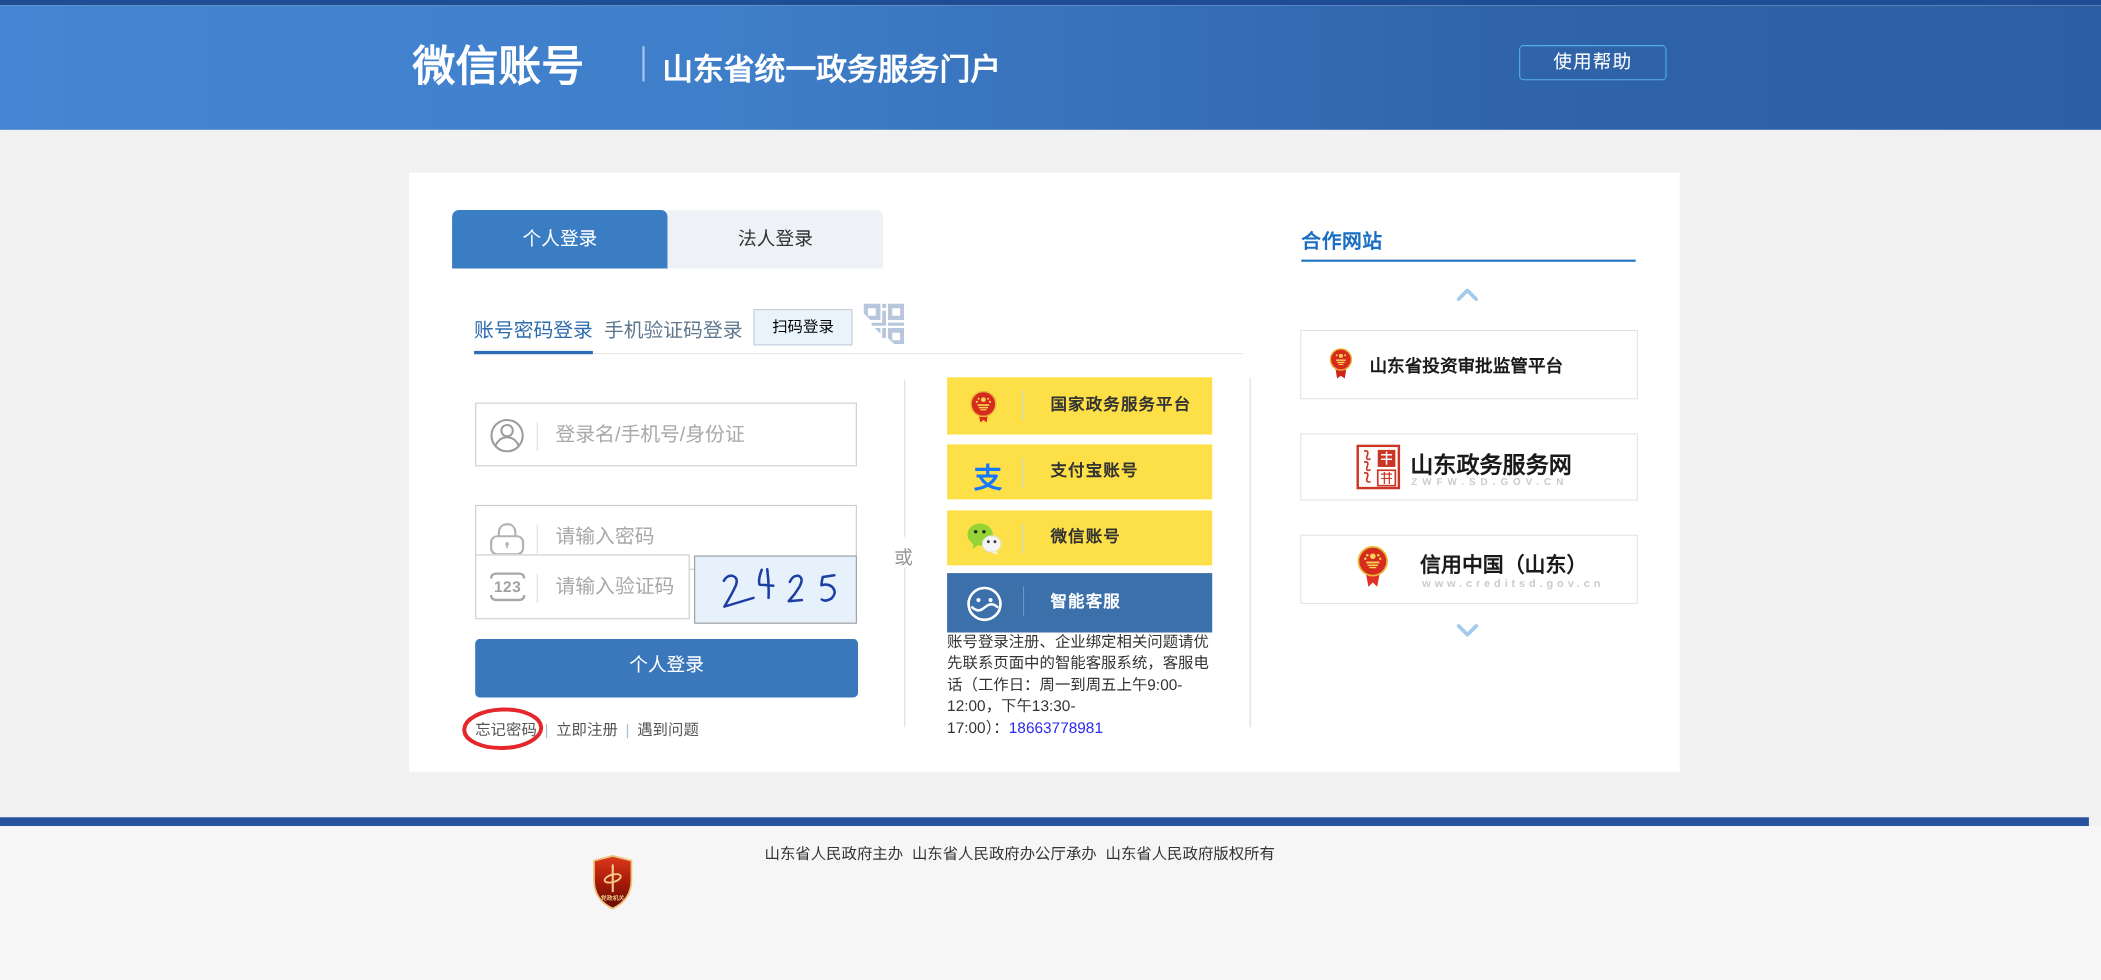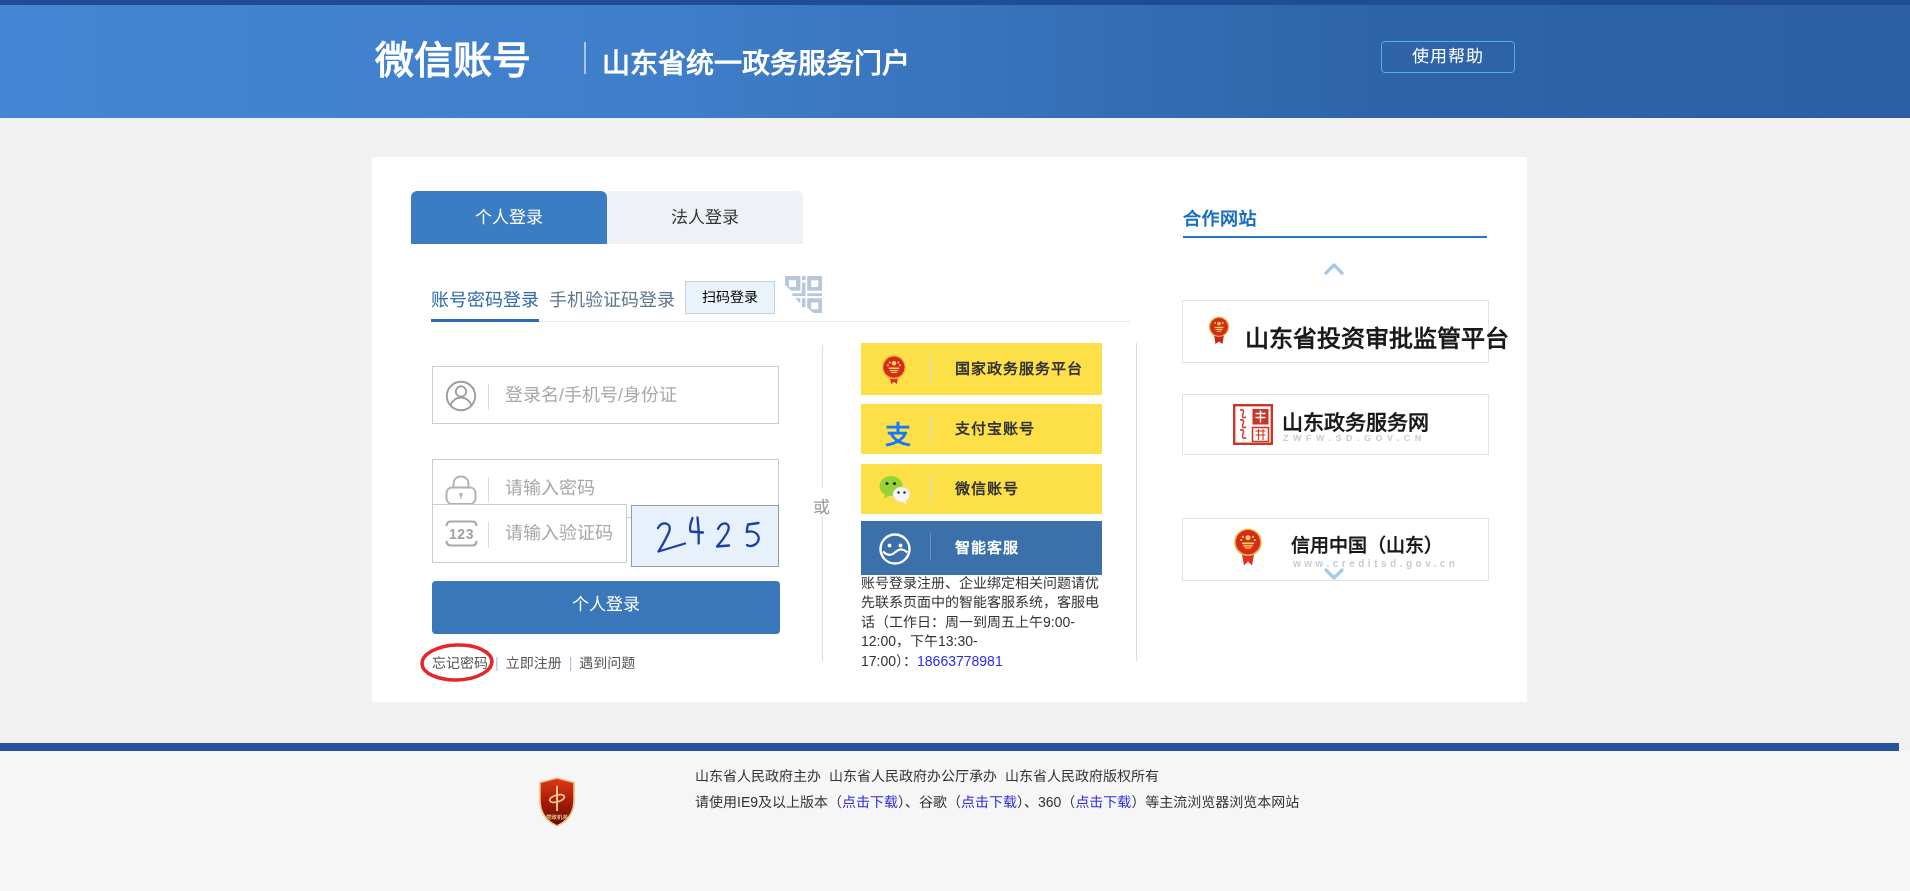--- a/index.html
+++ b/index.html
@@ -54,21 +54,21 @@
 #sso4 .stext{color:#fff;}
 #sso4 .ssep{background:#6e95bf;}
 #ssopara{left:861px;top:574px;width:260px;font-size:14px;color:#333;line-height:19.4px;}
 #ssopara .phone{color:#2a2af0;}
 
 #coop{left:1183px;top:204px;font-size:18px;font-weight:bold;color:#1a6fc3;letter-spacing:0.5px;}
 #coopline{left:1183px;top:236px;width:304px;height:2px;background:#2577c4;}
 .pbox{left:1182px;width:307px;background:#fff;border:1px solid #e3e3e3;}
 #pbox1{top:300px;height:63px;}
 #pbox2{top:394px;height:61px;}
-#pbox3{top:486px;height:63px;margin-top:32px;}
+#pbox3{top:486px;height:63px;}
 .ptitle{position:absolute;font-weight:bold;color:#1a1a1a;white-space:nowrap;font-family:"Liberation Serif",serif;}
 .psub{position:absolute;color:#c8cdd2;font-weight:bold;white-space:nowrap;font-family:"Liberation Sans",sans-serif;}
 
 #footbar{left:0;top:743px;width:1899px;height:8px;background:#27529e;}
 #footbg{left:0;top:751px;width:1910px;height:140px;background:#f6f6f7;}
 #badge{left:537px;top:777px;width:40px;height:50px;}
 #foottext{left:695px;top:763px;font-size:14px;color:#333;}
 #foottext div{height:26px;line-height:26px;white-space:nowrap;}
 #foottext .gap{display:inline-block;width:8px;}
 #foottext .dl{color:#2f2bd7;}
@@ -204,21 +204,21 @@
 <path d="M6 18.5 L7.5 28 L11 25.5 L14.5 28 L16 18.5 Z" fill="#cf2318"></path>
 <circle cx="11" cy="10.8" r="10.2" fill="#e8b93e"></circle>
 <circle cx="11" cy="10.8" r="9" fill="#d62a1c"></circle>
 <circle cx="11" cy="7.6" r="1.9" fill="#f6d458"></circle>
 <circle cx="7.2" cy="7" r="0.9" fill="#f6d458"></circle>
 <circle cx="14.8" cy="7" r="0.9" fill="#f6d458"></circle>
 <rect x="6.6" y="10.8" width="8.8" height="1.3" fill="#f6d458"></rect>
 <rect x="7.6" y="12.9" width="6.8" height="1.1" fill="#f6d458"></rect>
 <rect x="8.8" y="14.7" width="4.4" height="1" fill="#f6d458"></rect>
 </svg>
-<span class="ptitle" style="left:62px;top:18px;font-size:24px;">山东省投资审批监管平台</span>
+<span class="ptitle" style="left:62px;top:18px;font-size:16px;">山东省投资审批监管平台</span>
   </div>
 <div class="abs pbox" id="pbox2">
 <svg style="position:absolute;left:50px;top:9px;" width="40" height="41" viewBox="0 0 40 41">
 <rect x="1.2" y="1.2" width="37.6" height="38.6" fill="#fffcfb" stroke="#cb3525" stroke-width="2.4"></rect>
 <path d="M7 6 Q12 5 10 10 Q8 15 13 13 M7 16 Q12 15 10 20 Q8 25 13 23 M7 26 Q12 25 10 30 Q8 35 13 34" stroke="#cb3525" stroke-width="1.5" fill="none"></path>
 <rect x="19.5" y="5" width="16" height="15.5" fill="#cb3525"></rect>
 <path d="M22.5 9.5 H32.5 M27.5 6.5 V18.5 M22.5 13.5 H32.5" stroke="#fff" stroke-width="1.4"></path>
 <rect x="19.5" y="23.5" width="16" height="14" fill="none" stroke="#cb3525" stroke-width="1.5"></rect>
 <path d="M22.5 27 H32.5 M22.5 31 H32.5 M25.5 25 V36 M30 25 V36" stroke="#cb3525" stroke-width="1.1"></path>
 </svg>
@@ -257,14 +257,13 @@
         </linearGradient>
       </defs>
 <path d="M20 1 L37 5.5 V23 C37 36 29.5 44.5 20 49 C10.5 44.5 3 36 3 23 V5.5 Z" fill="url(#bg1)" stroke="#edc27c" stroke-width="1.6"></path>
 <path d="M20 8 Q18 10.5 20 13 Q22 10.5 20 8" fill="#f0cb8c"></path>
 <rect x="19.1" y="11" width="1.9" height="23" fill="#f0cb8c"></rect>
 <ellipse cx="20" cy="21.5" rx="7.6" ry="3.4" fill="none" stroke="#f0cb8c" stroke-width="1.7" transform="rotate(-16 20 21.5)"></ellipse>
 <text x="20" y="41.5" text-anchor="middle" font-size="5.4" font-weight="bold" fill="#e9bf80">党政机关</text>
 </svg></div>
 <div class="abs" id="foottext">
 <div>山东省人民政府主办<span class="gap"></span>山东省人民政府办公厅承办<span class="gap"></span>山东省人民政府版权所有</div>
-<div>请使用IE9及以上版本（<span class="dl">点击下载</span>）、谷歌（<span class="dl">点击下载</span>）、360（<span class="dl">点击下载</span>）等主流浏览器浏览本网站</div>
 </div>
 
 </body></html>

